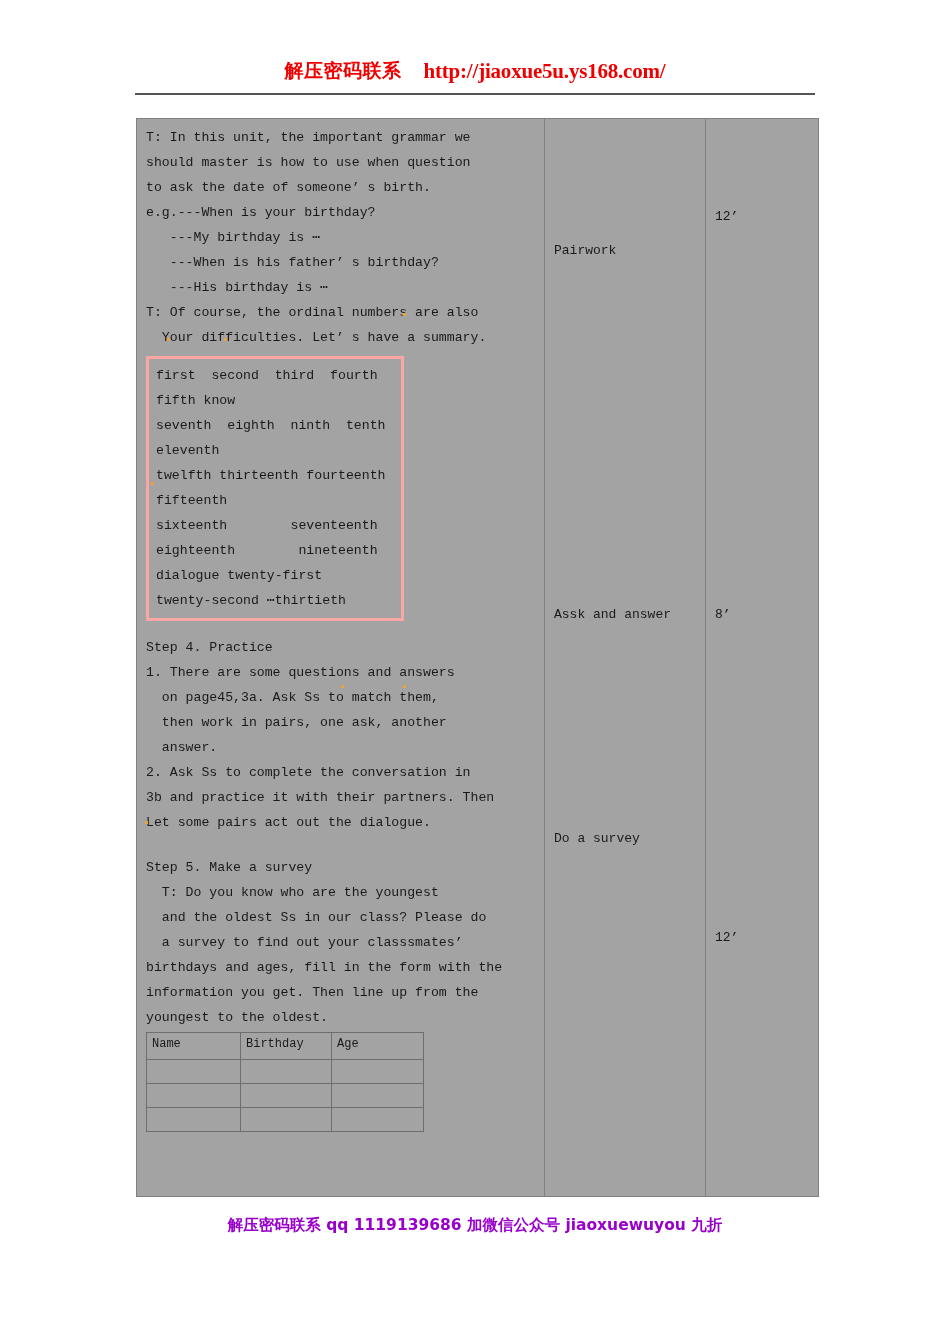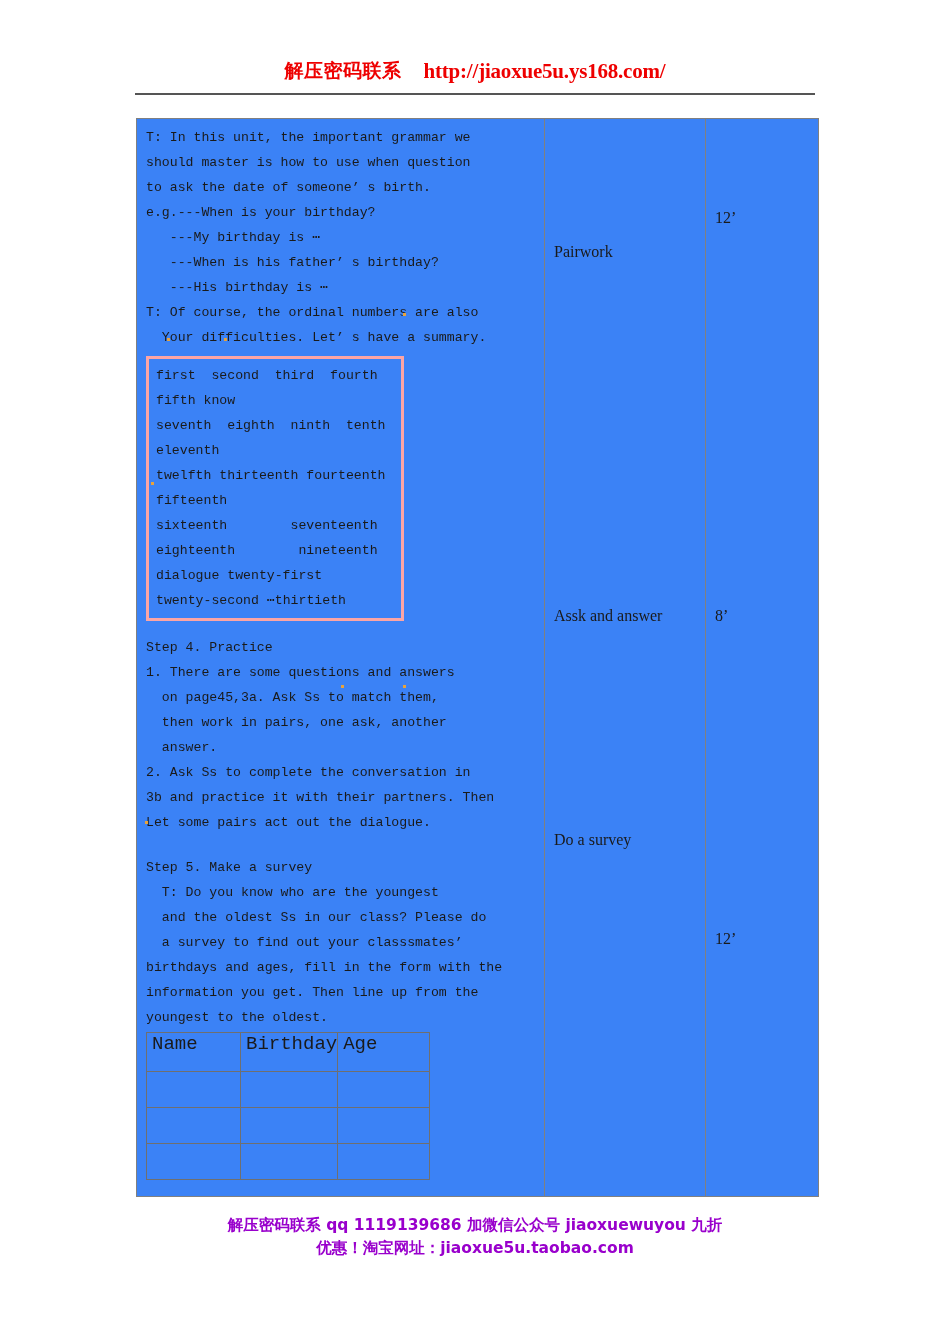--- a/index.html
+++ b/index.html
@@ -58,21 +58,21 @@
     top: 118px;
     width: 679px;
     height: 1079px;
     border-collapse: collapse;
     table-layout: fixed;
   }
   #lesson-table td {
     border: 1px solid #808080;
     vertical-align: top;
     padding: 0;
-    background: #3b82f6;
+    background: #a3a3a3;
   }
   td.col-main   { width: 407px; }
   td.col-mid    { width: 160px; }
   td.col-time   { width: 112px; }
 
   .cell-inner {
     position: relative;
     height: 100%;
     font-family: "Liberation Mono", monospace;
     font-size: 13.2px;
@@ -114,39 +114,39 @@
 
   
   #survey-table {
     margin: 2px 0 0 9px;
     border-collapse: collapse;
     table-layout: fixed;
   }
   #survey-table td {
     border: 1px solid #6f6f6f;
     height: 19px;
-    padding: 0 0 16px 5px;
-    font-family: "Liberation Mono", monospace;
-    font-size: 19px;
+    padding: 0 0 4px 5px;
+    font-family: "Liberation Mono", monospace;
+    font-size: 12px;
     color: #1a1a1a;
     vertical-align: middle;
     line-height: 19px;
   }
   #survey-table td.c-name  { width: 88px; }
   #survey-table td.c-bday  { width: 85px; }
   #survey-table td.c-age   { width: 86px; }
   #survey-table tr.hdr td { height: 22px; line-height: 22px; }
 
   
   .stamp {
     position: absolute;
     left: 9px;
     white-space: pre;
-    font-family: Liberation Serif, serif;
-    font-size: 16px;
+    font-family: Liberation Mono, monospace;
+    font-size: 13px;
     color: #1a1a1a;
   }
 
   
   .sp {
     position: absolute;
     width: 3px;
     height: 3px;
     background: #e8a33d;
   }
@@ -284,14 +284,13 @@
         <span class="stamp" style="top:811px;">12’</span>
       </div>
     </td>
 
   </tr>
 </tbody>
   </table>
 
 <div id="footer">
   <div id="footer-line1">解压密码联系 qq 1119139686  加微信公众号 jiaoxuewuyou  九折</div>
-  <div id="footer-line2">优惠！淘宝网址：jiaoxue5u.taobao.com</div>
 </div>
 
 </body></html>

